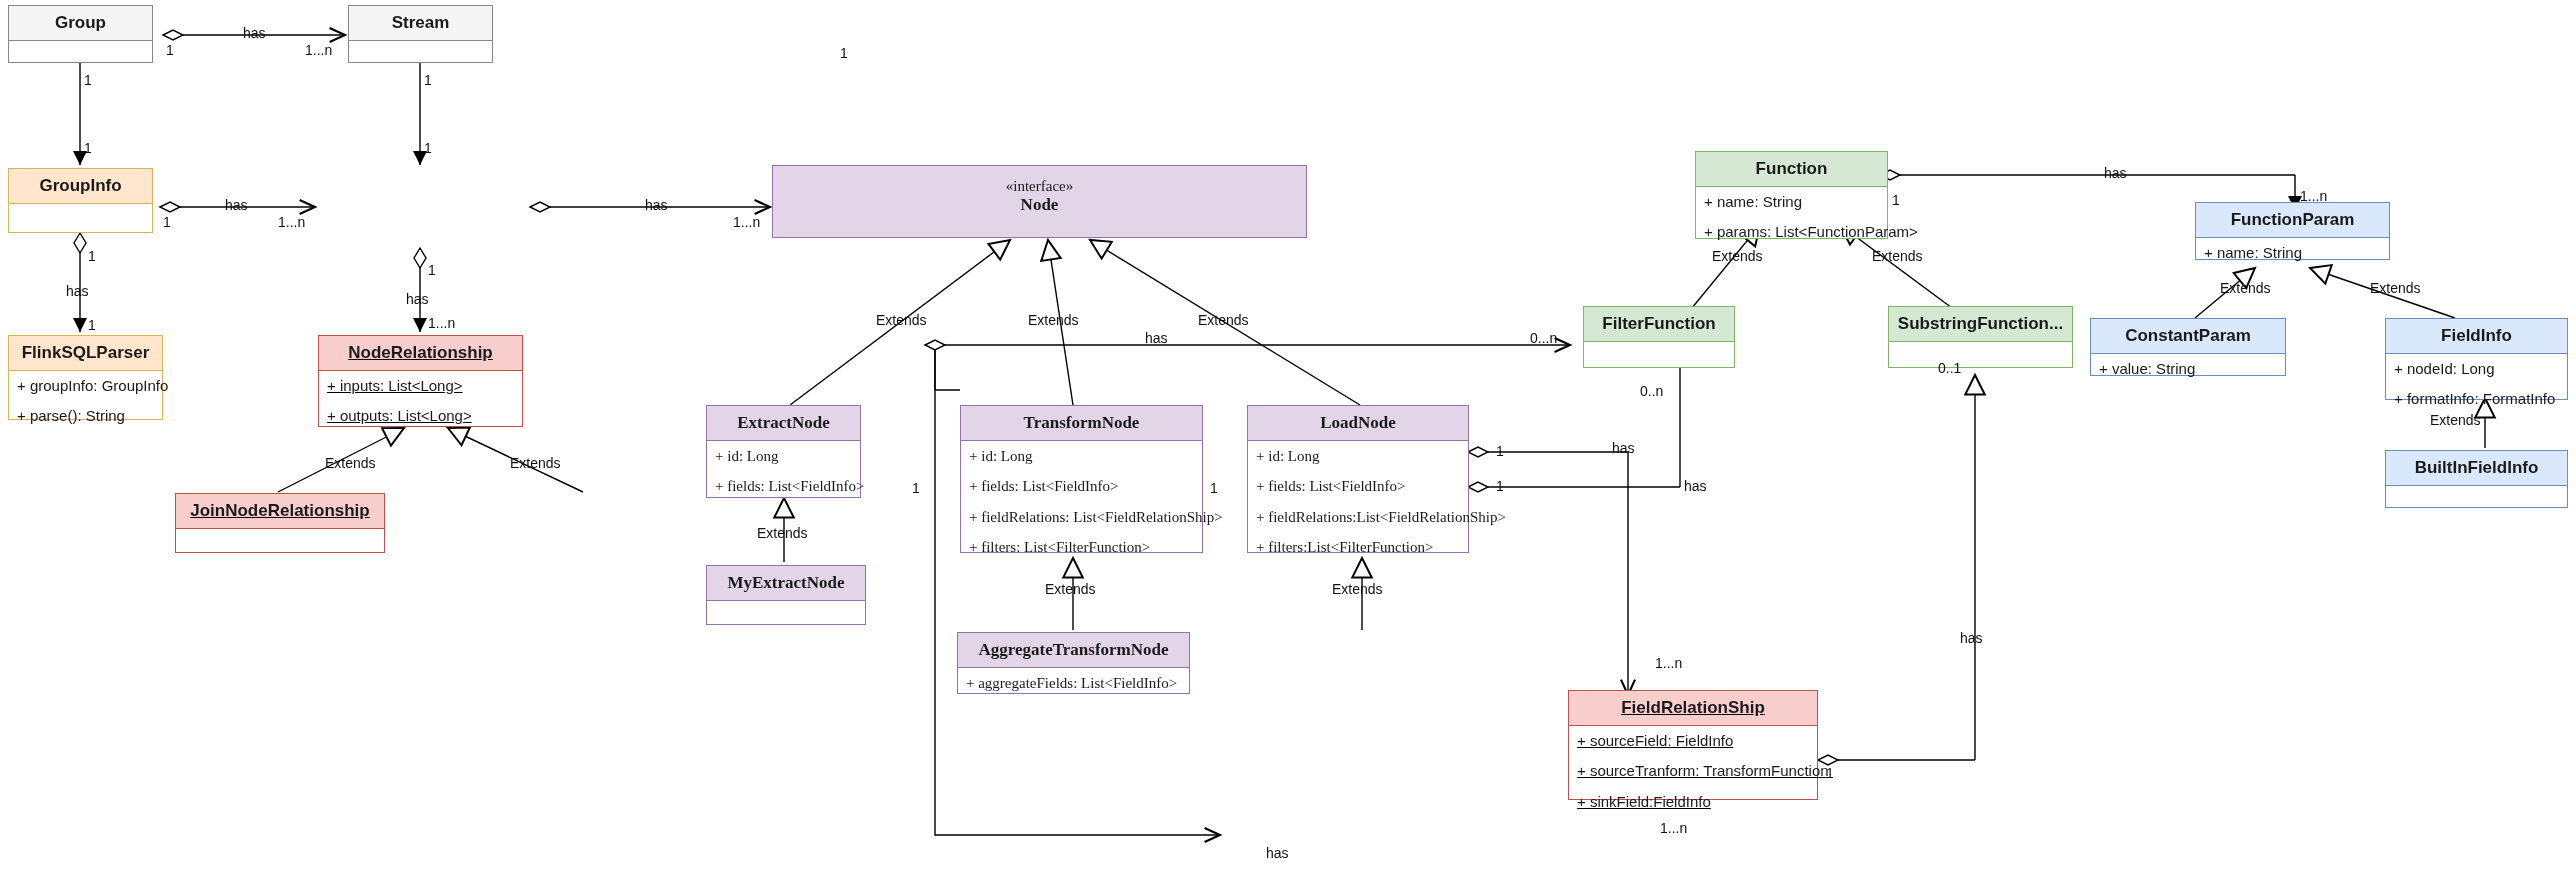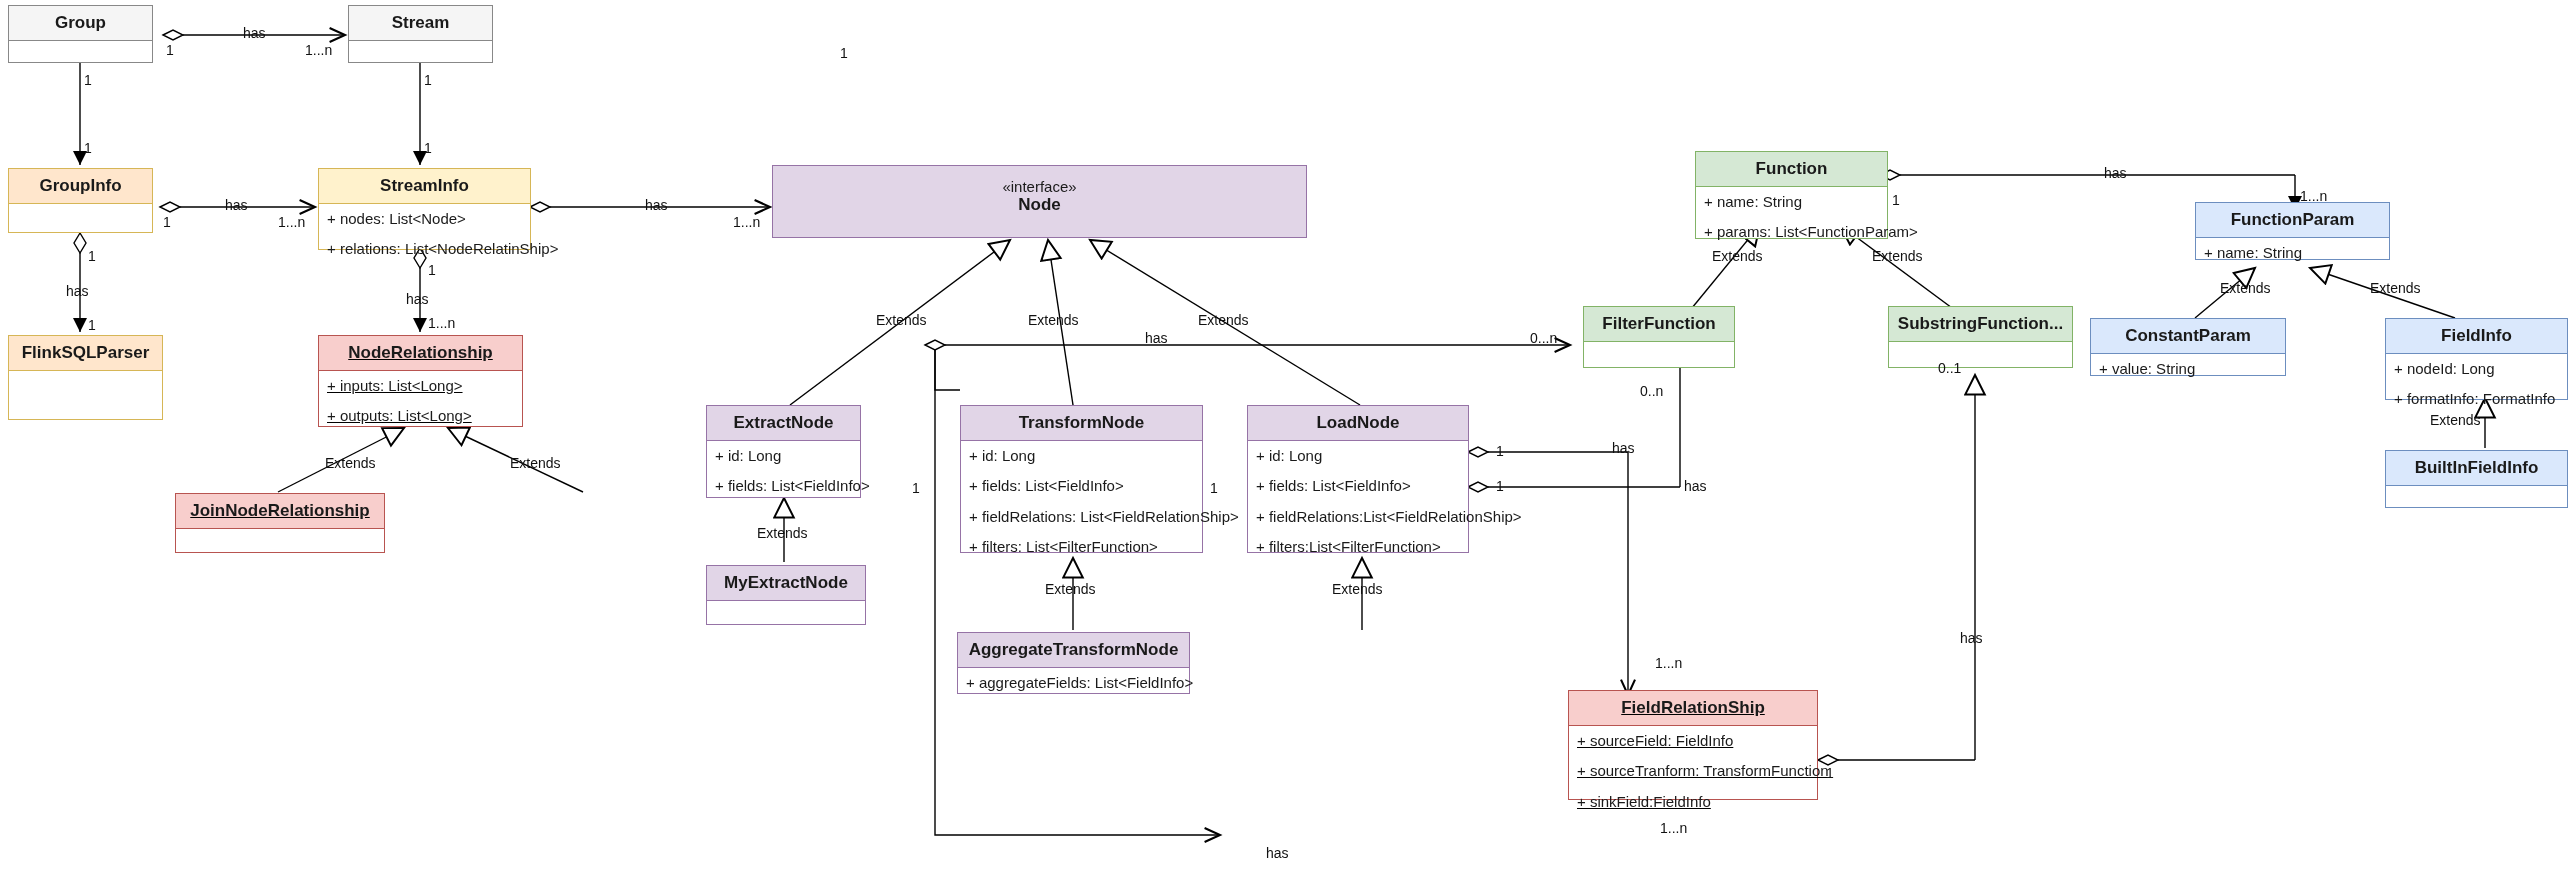--- a/index.html
+++ b/index.html
@@ -16,21 +16,21 @@
 
   
   .c-gray{border-color:#888;}
   .c-gray .hd{background:#f5f5f5;border-bottom-color:#888;}
   .c-orange{border-color:#d6b656;}
   .c-orange .hd{background:#ffe6cc;border-bottom-color:#d6b656;}
   .c-orange-l{border-color:#d6b656;}
   .c-orange-l .hd{background:#fff2cc;border-bottom-color:#d6b656;}
   .c-red{border-color:#b85450;text-decoration:underline;}
   .c-red .hd{background:#f8cecc;border-bottom-color:#b85450;}
-  .c-purple{border-color:#9673a6;}
+  .c-purple{border-color:#9673a6;font-family:Liberation Serif, serif;}
   .c-purple .hd{background:#e1d5e7;border-bottom-color:#9673a6;}
   .c-purple.filled{background:#e1d5e7;}
   .c-purple.filled .hd{border-bottom:none;}
   .c-green{border-color:#82b366;margin-top:13px;}
   .c-green .hd{background:#d5e8d4;border-bottom-color:#82b366;}
   .c-blue{border-color:#6c8ebf;}
   .c-blue .hd{background:#dae8fc;border-bottom-color:#6c8ebf;}
 
   .lbl{position:absolute;font-size:14px;color:#111;white-space:nowrap;background:transparent;}
   svg.edges{position:absolute;left:0;top:0;width:2576px;height:869px;pointer-events:none;}
@@ -136,30 +136,27 @@
       </div>
   </div>
 
   <div class="cls c-orange" style="left:8px;top:168px;width:145px;height:65px;">
     <div class="hd">GroupInfo</div>
     <div class="body">
         <div class="attr empty"></div>
       </div>
   </div>
 
-  <div class="cls c-orange-l" style="left:318px;top:168px;width:213px;height:82px;">
-    <div class="hd">StreamInfo</div>
-    <div class="body">
-      <div class="attr">+ nodes: List&lt;Node&gt;</div>
-      <div class="attr">+ relations: List&lt;NodeRelatinShip&gt;</div>
-    </div>
-  </div>
 
   <div class="cls c-orange" style="left:8px;top:335px;width:155px;height:85px;">
     <div class="hd">FlinkSQLParser</div>
+    <div class="body">
+      <div class="attr">+ groupInfo: GroupInfo</div>
+      <div class="attr">+ parse(): String</div>
+    </div>
   </div>
 
   <div class="cls c-red" style="left:318px;top:335px;width:205px;height:92px;">
     <div class="hd">NodeRelationship</div>
     <div class="body">
       <div class="attr">+ inputs: List&lt;Long&gt;</div>
       <div class="attr">+ outputs: List&lt;Long&gt;</div>
     </div>
   </div>
 

